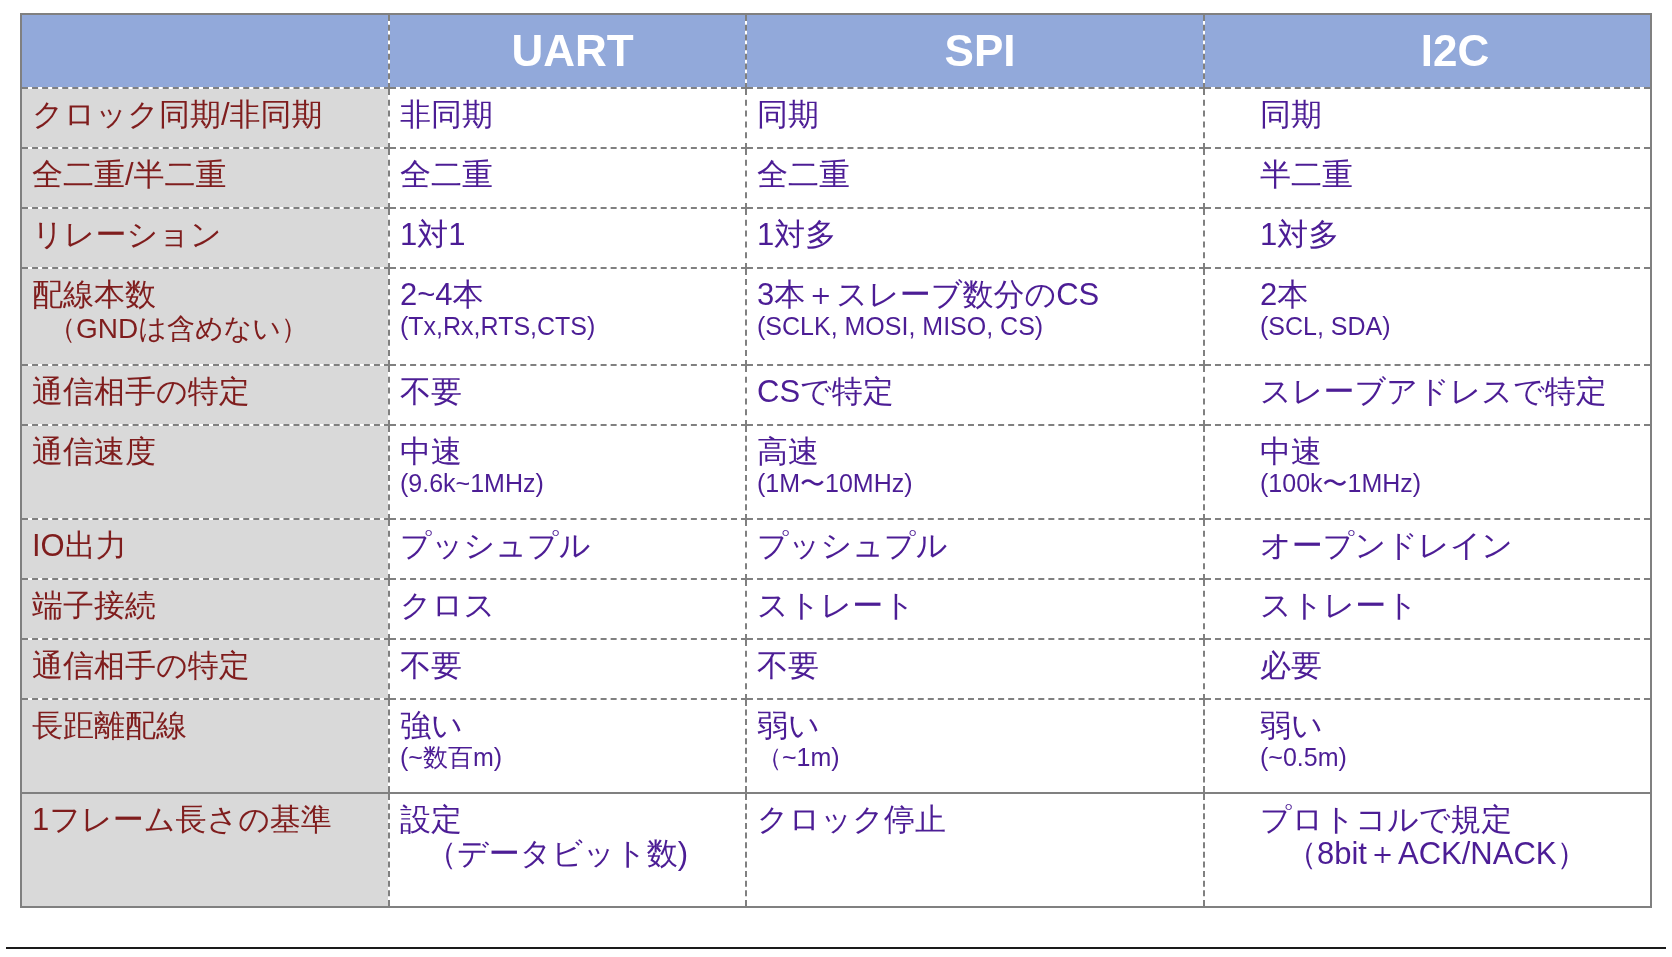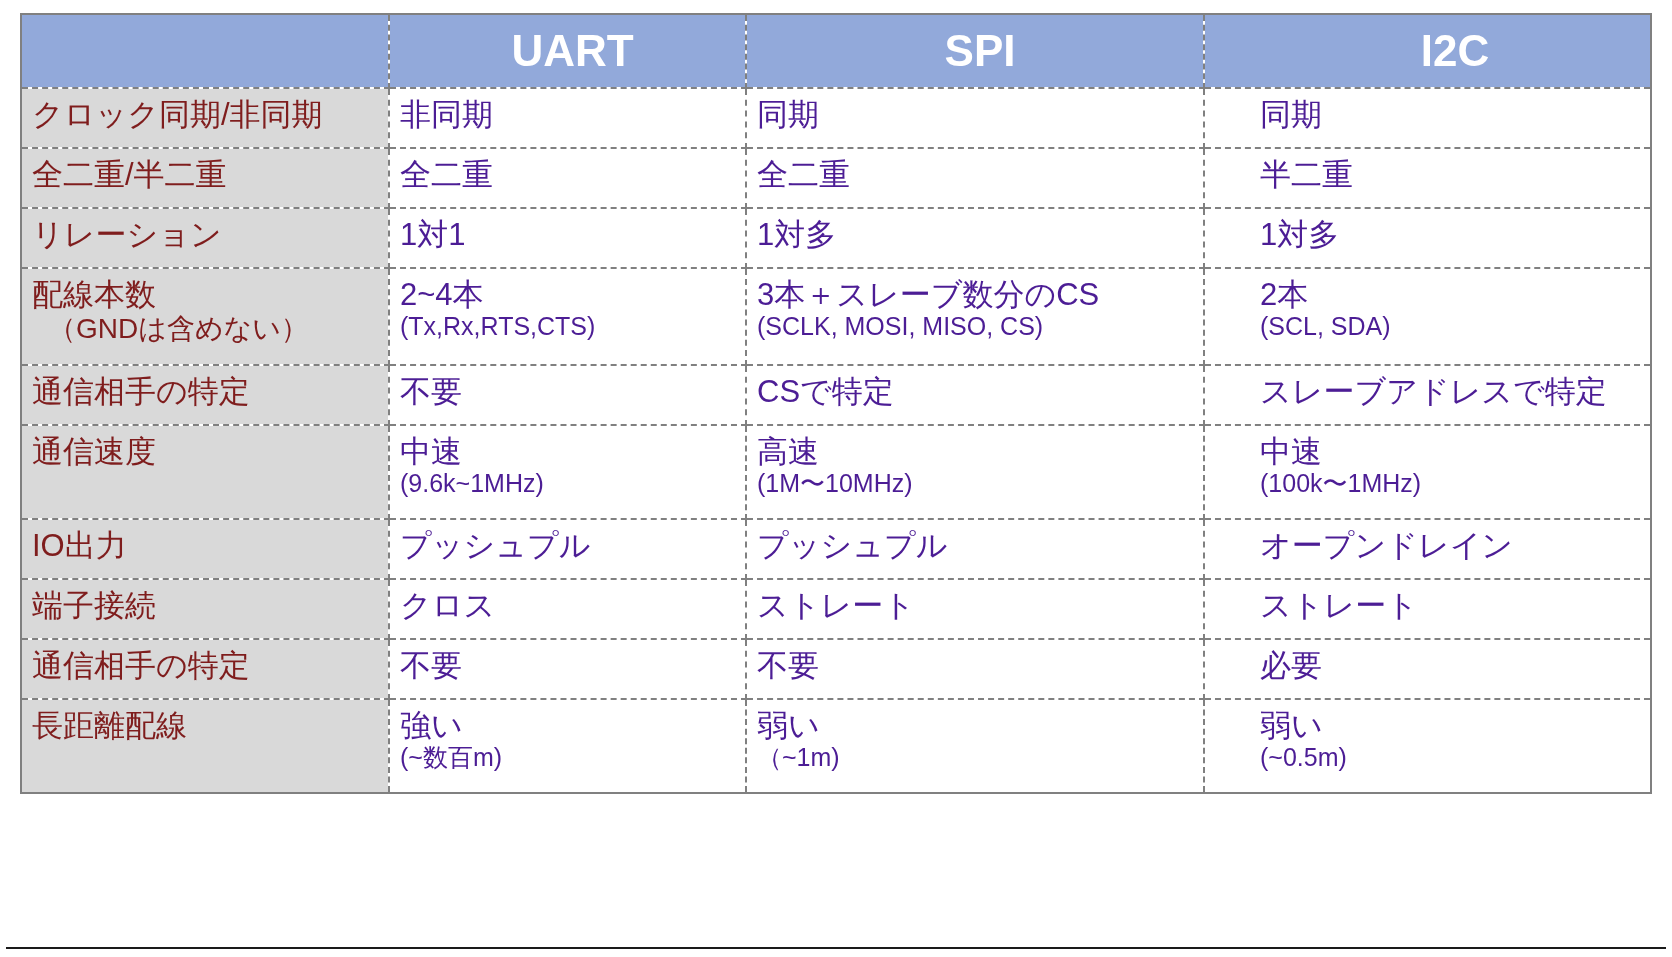--- a/index.html
+++ b/index.html
@@ -312,19 +312,33 @@
           <span class="val-text"><span>強い</span><span class="sub">(~数百m)</span></span>
         </td>
         <td class="val-cell">
           <span class="val-text"><span>弱い</span><span class="sub">（~1m)</span></span>
         </td>
         <td class="val-cell">
           <span class="val-text"><span>弱い</span><span class="sub">(~0.5m)</span></span>
         </td>
       </tr>
 
+      <tr class="r-11">
+        <td class="label-cell">
+          <span class="label-text">1フレーム長さの基準</span>
+        </td>
+        <td class="val-cell">
+          <span class="val-text"><span>設定</span><span class="sub indent">（データビット数)</span></span>
+        </td>
+        <td class="val-cell">
+          <span class="val-text">クロック停止</span>
+        </td>
+        <td class="val-cell">
+          <span class="val-text"><span>プロトコルで規定</span><span class="sub indent">（8bit＋ACK/NACK）</span></span>
+        </td>
+      </tr>
 
     </tbody>
   </table>
 
   <div class="bottom-rule"></div>
 
 </div>
 
 </body></html>

